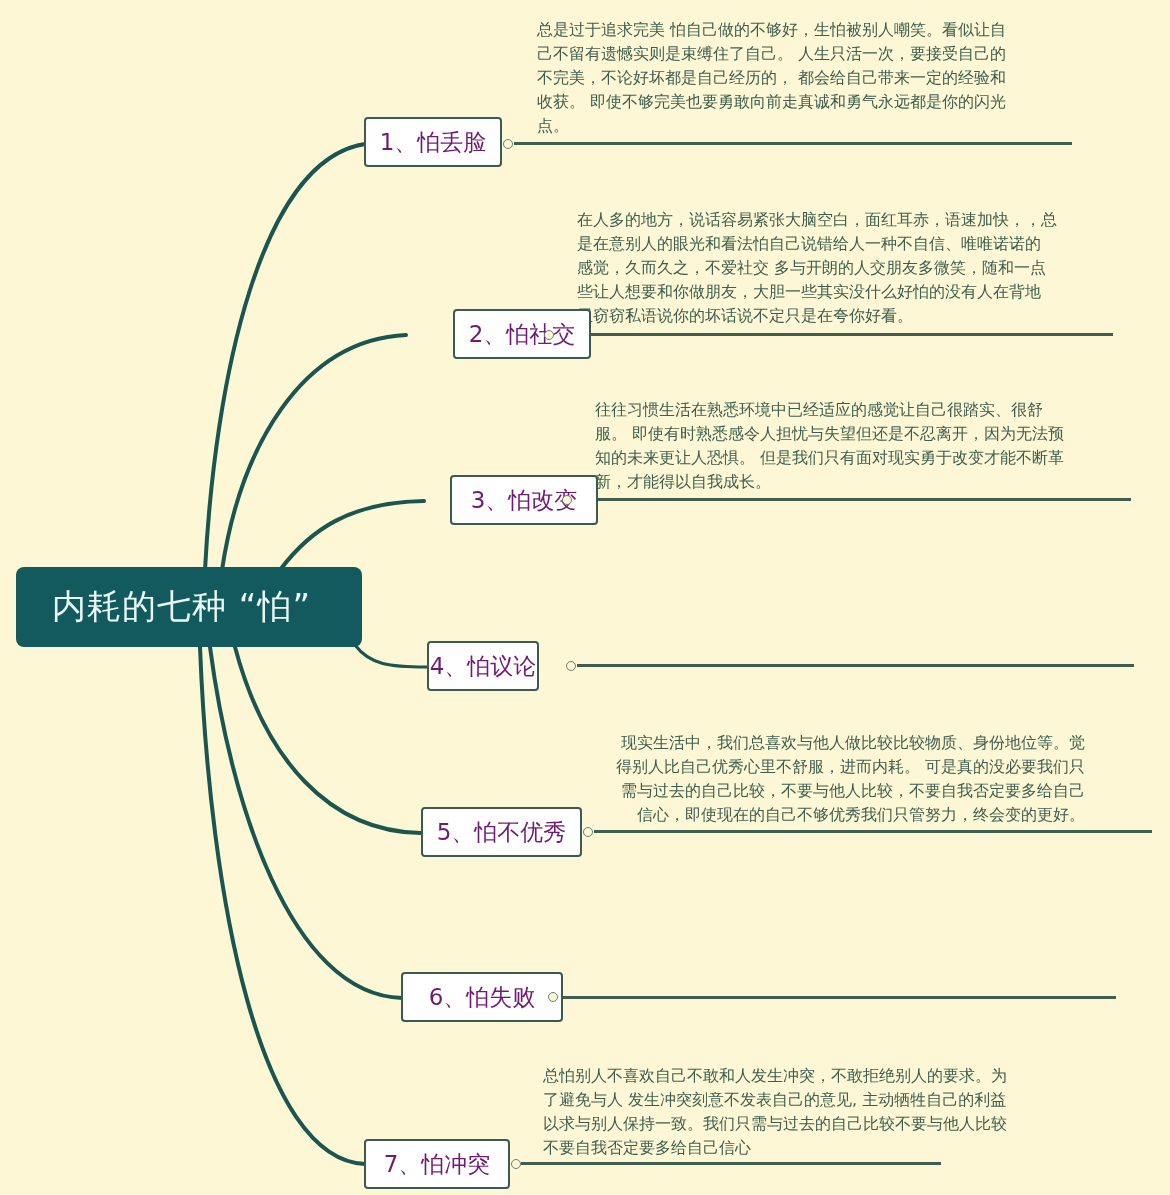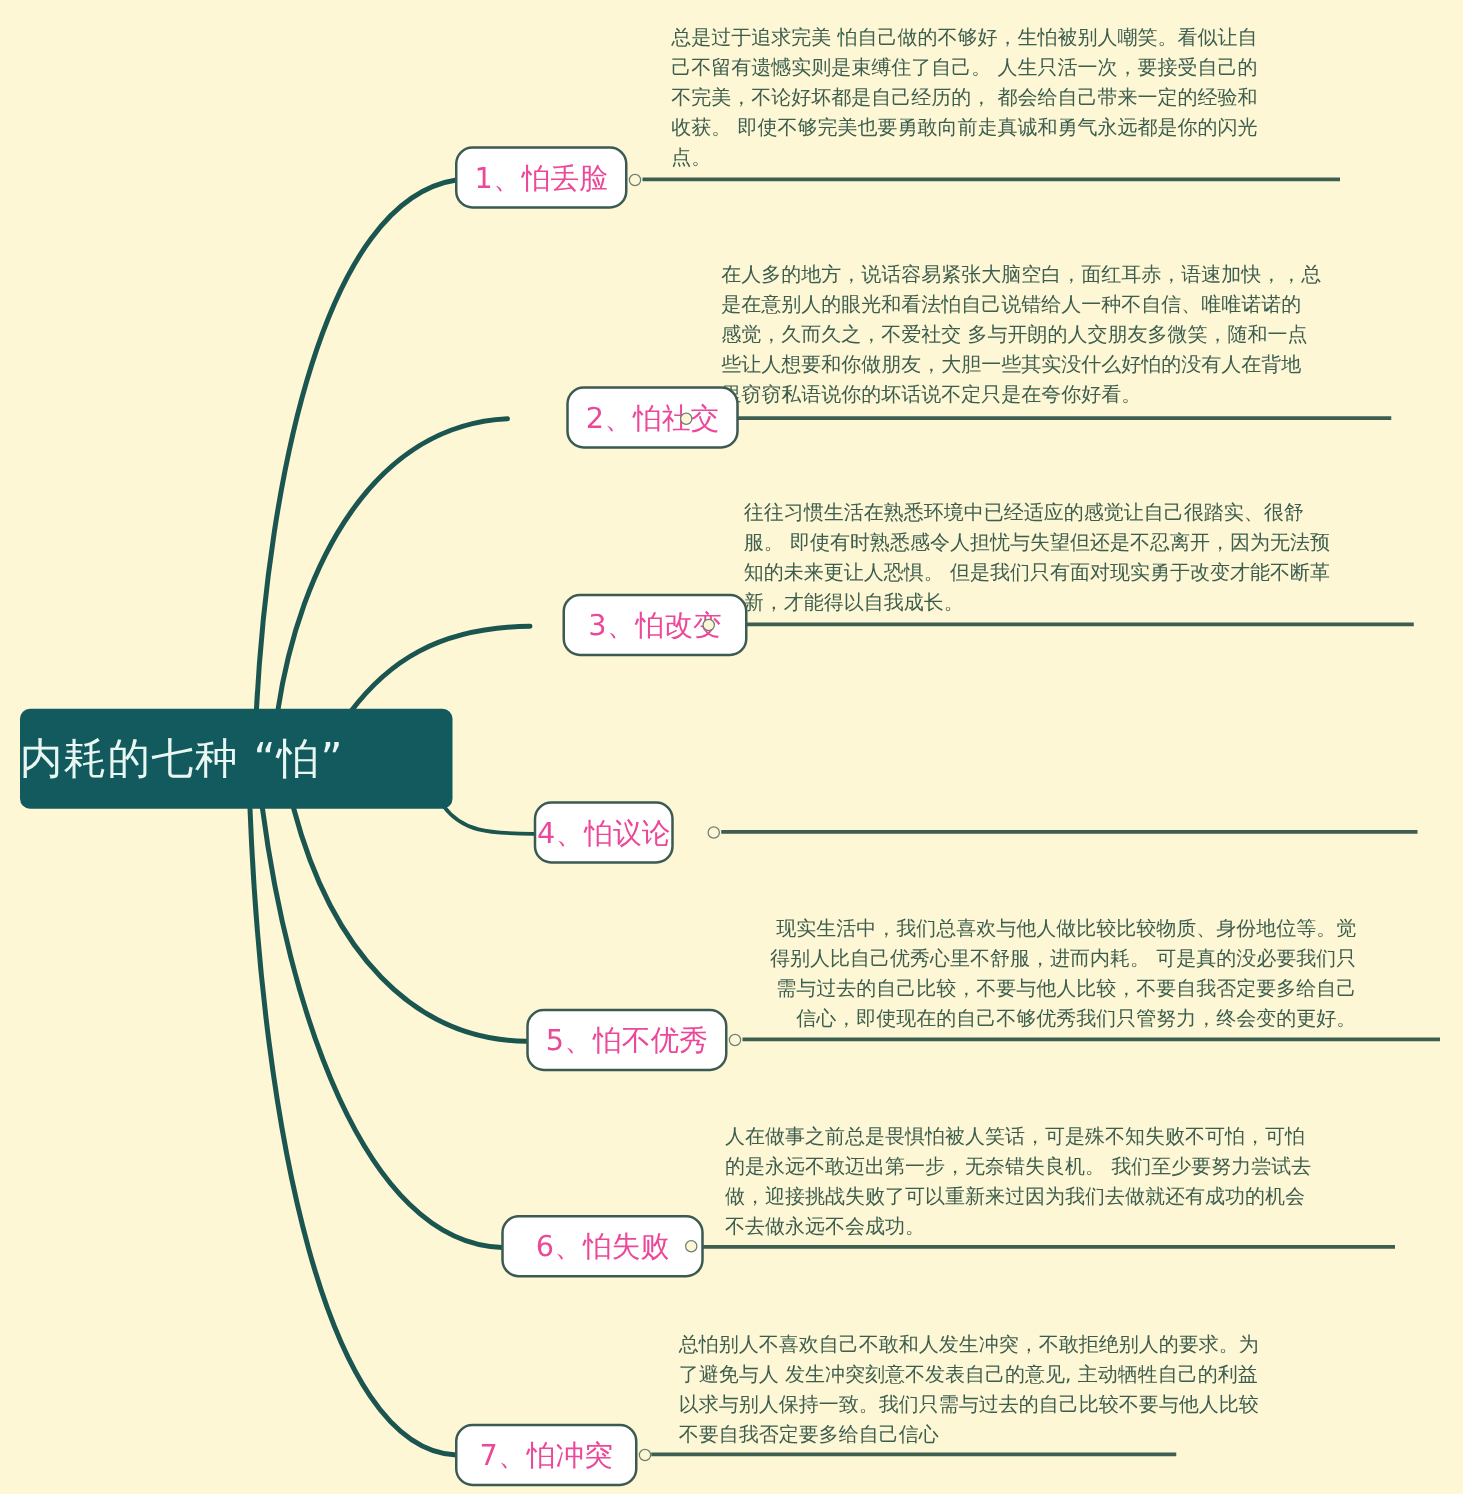--- a/index.html
+++ b/index.html
@@ -9,28 +9,28 @@
       position: relative; overflow: hidden;
       font-family: "DejaVu Sans", "Liberation Sans", sans-serif;
     }
     #canvas { position: absolute; left: 0; top: 0; width: 1170px; height: 1195px; }
     svg.links { position: absolute; left: 0; top: 0; }
     .root {
       position: absolute; left: 16px; top: 567px;
       width: 346px; height: 80px;
       background: #135a5e; border-radius: 8px;
       color: #e9f7f3; font-size: 34px;
-      display: flex; align-items: center; box-sizing: border-box;
+      display: flex; align-items: center; padding-left: 36px; box-sizing: border-box;
       letter-spacing: 1px;
     }
     .topic {
       position: absolute; height: 50px;
-      background: #ffffff; border: 2px solid #3b5a52; border-radius: 14px;
+      background: #ffffff; border: 2px solid #3b5a52; border-radius: 4px;
       box-sizing: border-box;
-      color: #ec4899; font-size: 23px;
+      color: #701a75; font-size: 23px;
       display: flex; align-items: center; justify-content: center;
       white-space: nowrap;
     }
     .knob {
       position: absolute; width: 8px; height: 8px;
       border: 1.5px solid #6a7f76; border-radius: 50%;
       background: #fdf7d6; box-sizing: content-box;
     }
     .note {
       position: absolute;
@@ -103,24 +103,20 @@
   <div class="note" style="left:616px; top:731px;text-align:right;">现实生活中，我们总喜欢与他人做比较比较物质、身份地位等。觉
 得别人比自己优秀心里不舒服，进而内耗。 可是真的没必要我们只
 需与过去的自己比较，不要与他人比较，不要自我否定要多给自己
 信心，即使现在的自己不够优秀我们只管努力，终会变的更好。</div>
   <div class="underline" style="left:594px; top:830px; width:558px;"></div>
   <div class="topic" style="left:421px; top:807px; width:161px;">
     <span>5、怕不优秀</span>
   </div>
   <div class="knob" style="left:583px; top:827px;"></div>
 
-  <div class="note" style="left:580px; top:897px;">人在做事之前总是畏惧怕被人笑话，可是殊不知失败不可怕，可怕
-的是永远不敢迈出第一步，无奈错失良机。 我们至少要努力尝试去
-做，迎接挑战失败了可以重新来过因为我们去做就还有成功的机会
-不去做永远不会成功。</div>
   <div class="underline" style="left:558px; top:996px; width:558px;"></div>
   <div class="topic" style="left:401px; top:972px; width:162px;">
     <span>6、怕失败</span>
   </div>
   <div class="knob" style="left:548px; top:992px;"></div>
 
   <div class="note" style="left:543px; top:1064px;">总怕别人不喜欢自己不敢和人发生冲突，不敢拒绝别人的要求。为
 了避免与人 发生冲突刻意不发表自己的意见, 主动牺牲自己的利益
 以求与别人保持一致。我们只需与过去的自己比较不要与他人比较
 不要自我否定要多给自己信心</div>

